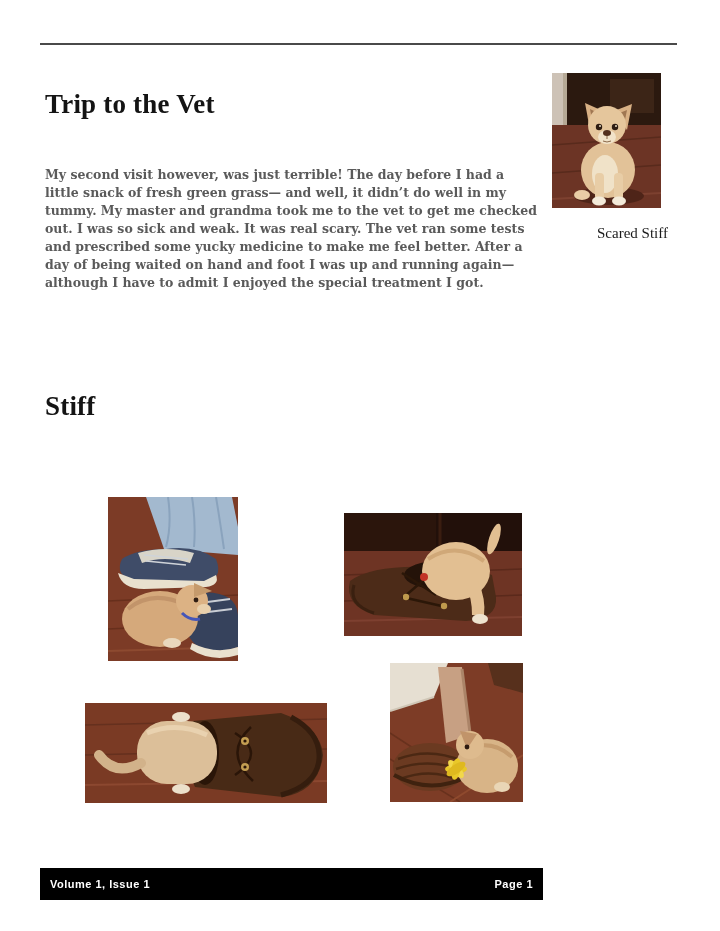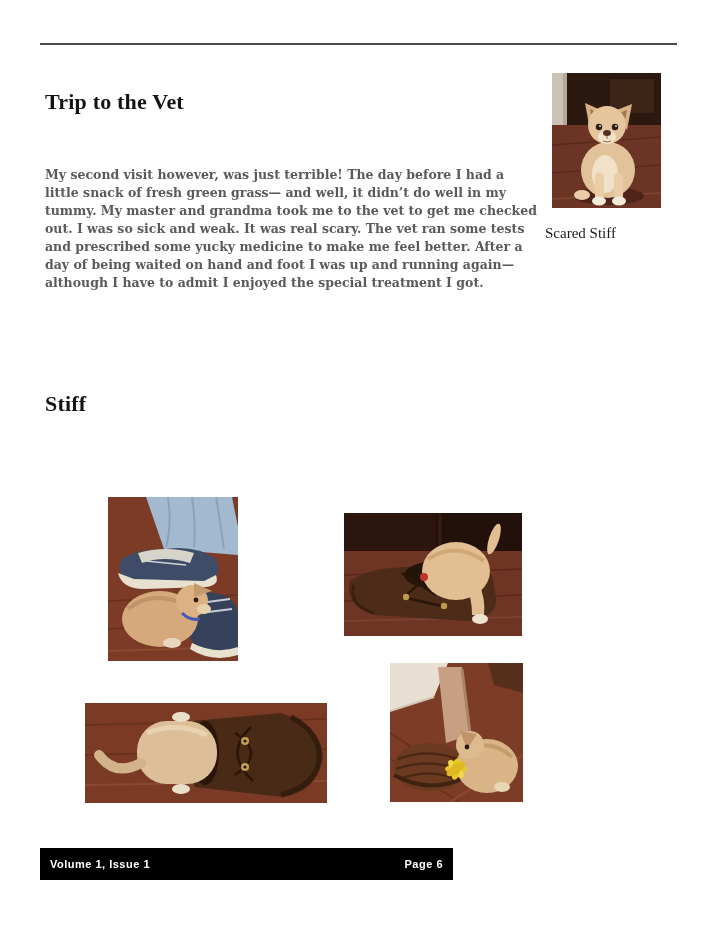--- a/index.html
+++ b/index.html
@@ -10,21 +10,21 @@
     font-family:"Liberation Serif", serif;
     overflow:hidden;
   }
   .top-rule{
     position:absolute;left:40px;top:43px;width:637px;height:2px;
     background:#4a4a4a;
   }
   .heading{
     position:absolute;left:45px;
     font-family:"Liberation Serif", serif;
-    font-weight:bold;font-size:22px;color:#141414;
+    font-weight:bold;font-size:27px;color:#141414;
     letter-spacing:0.2px;
     margin-top:34px;
   }
   #heading-vet{top:55px;}
   #heading-shoes{top:357px;}
   .body-para{
     position:absolute;left:45px;width:497px;
     font-family:"DejaVu Serif", serif;
     font-size:12.5px;line-height:18px;color:#5a5a5a;
     text-align:left;
@@ -38,26 +38,26 @@
     background:#6e3424;
   }
   .photo svg{display:block;width:100%;height:100%;}
   #photo-vet{left:552px;top:73px;width:109px;height:135px;}
   #photo-shoe-1{left:108px;top:497px;width:130px;height:164px;}
   #photo-shoe-2{left:344px;top:513px;width:178px;height:123px;}
   #photo-shoe-3{left:85px;top:703px;width:242px;height:100px;}
   #photo-shoe-4{left:390px;top:663px;width:133px;height:139px;}
   .photo-caption{
     position:absolute;left:545px;top:225px;width:123px;
-    text-align:left;
+    text-align:right;
     font-family:"Liberation Serif", serif;
     font-size:15px;color:#1a1a1a;
   }
   .footer-bar{
-    position:absolute;left:40px;top:848px;width:413px;height:27px;
+    position:absolute;left:40px;top:868px;width:503px;height:27px;
     background:#000000;
     display:flex;align-items:center;justify-content:space-between;
     box-sizing:border-box;padding:16px 10px;
   }
   .footer-text{
     font-family:"Liberation Sans", sans-serif;
     font-weight:bold;font-size:11px;color:#ffffff;
     letter-spacing:0.5px;
   }
 </style>
@@ -206,16 +206,16 @@
       <ellipse cx="66" cy="106" rx="11" ry="4.5" fill="#e9c829"></ellipse>
       <ellipse cx="66" cy="106" rx="11" ry="4.5" transform="rotate(50 66 106)" fill="#f2d84a"></ellipse>
       <ellipse cx="66" cy="106" rx="11" ry="4.5" transform="rotate(100 66 106)" fill="#e9c829"></ellipse>
       <ellipse cx="66" cy="106" rx="11" ry="4.5" transform="rotate(145 66 106)" fill="#dfb91f"></ellipse>
       <ellipse cx="112" cy="124" rx="8" ry="5" fill="#e9d6b6"></ellipse>
     </svg>
   </div>
 
   <div class="footer-bar">
     <span class="footer-text">Volume 1, Issue 1</span>
-    <span class="footer-text">Page 6</span>
+    <span class="footer-text">Page 1</span>
   </div>
 
 </div>
 
 </body></html>

